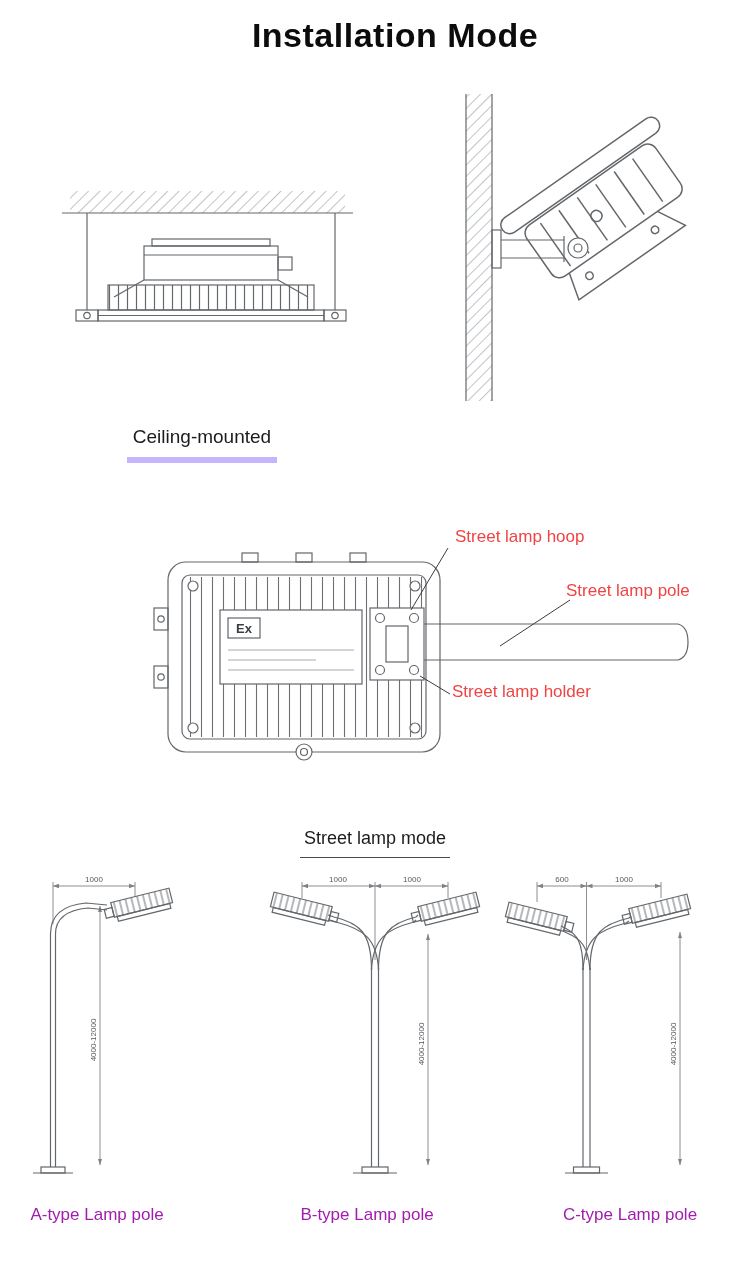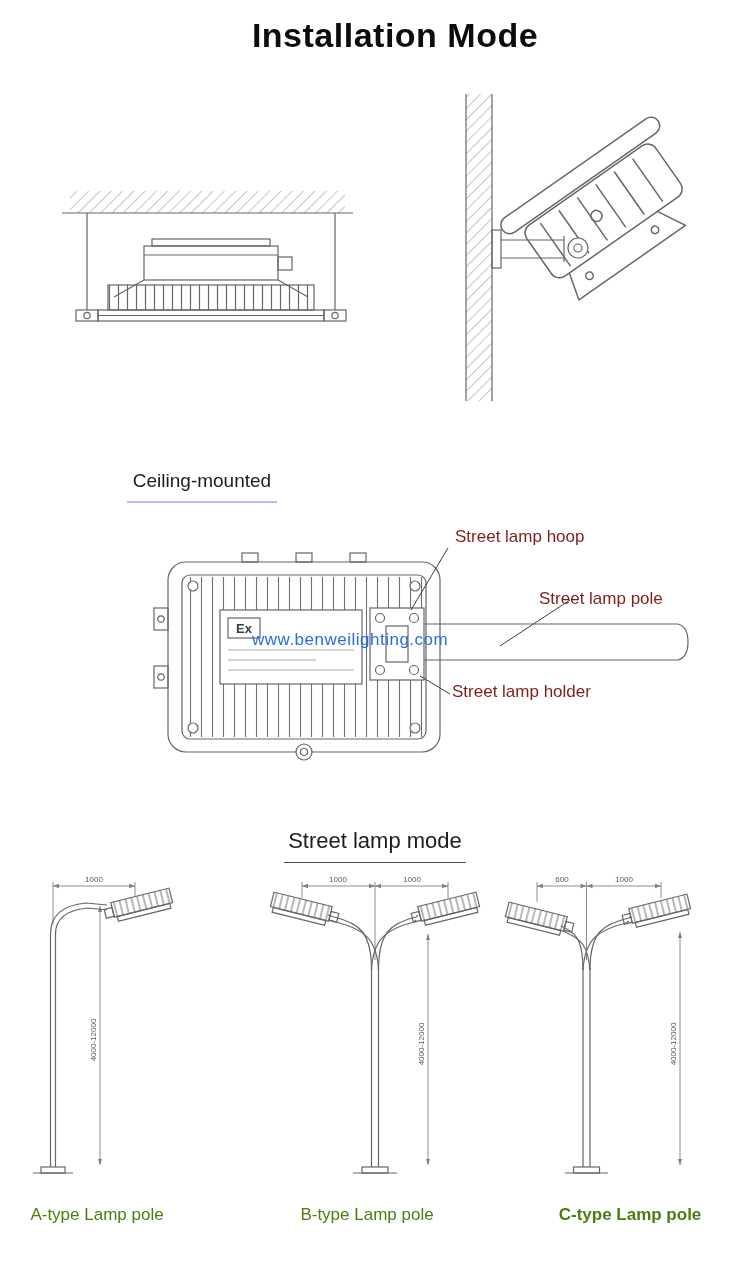--- a/index.html
+++ b/index.html
@@ -1,26 +1,26 @@
 <!DOCTYPE html>
 <html><head>
 <meta charset="utf-8">
 <style>
   html,body{margin:0;padding:0;background:#ffffff;}
   body{font-family:"Liberation Sans",sans-serif;color:#222;}
   .page{position:relative;width:750px;height:1279px;margin:0 auto;background:#ffffff;overflow:hidden;}
   .abs{position:absolute;}
   .title{left:0;top:16px;width:750px;text-align:center;font-size:34px;font-weight:700;color:#0c0c0c;letter-spacing:.5px;padding-left:20px;}
   .figlabel{font-size:19px;color:#1c1c1c;text-align:center;}
-  .figlabel span{display:inline-block;border-bottom:2px solid #c4b5fd;padding:0 6px 9px 6px;margin-top:44px;}
-  .heading{left:0;top:828px;width:750px;text-align:center;font-size:22px;color:#1c1c1c;}
+  .figlabel span{display:inline-block;border-bottom:6px solid #c4b5fd;padding:0 6px 9px 6px;}
+  .heading{left:0;top:828px;width:750px;text-align:center;font-size:18px;color:#1c1c1c;}
   .heading span{display:inline-block;border-bottom:1px solid #4a4a4a;padding:0 4px 8px 4px;}
-  .lbl{position:absolute;font-size:17px;color:#7f1d1d;white-space:nowrap;}
+  .lbl{position:absolute;font-size:17px;color:#ef4444;white-space:nowrap;}
   .watermark{position:absolute;left:252px;top:630px;font-size:17px;letter-spacing:.5px;color:#2b6de0;z-index:5;}
-  .polelabel{position:absolute;top:1205px;width:160px;text-align:center;font-size:17px;color:#4d7c0f;}
+  .polelabel{position:absolute;top:1205px;width:160px;text-align:center;font-size:17px;color:#a21caf;}
   
   .ln{fill:none;stroke:#63676b;stroke-width:1.2;}
   .lnf{fill:#ffffff;stroke:#63676b;stroke-width:1.2;}
   .thin{fill:none;stroke:#9b9fa3;stroke-width:.9;}
   .dim{fill:none;stroke:#7e8286;stroke-width:.9;}
   .dimarrow{fill:#7e8286;stroke:none;}
   .dimtxt{fill:#55595d;font-size:8px;font-family:"Liberation Sans",sans-serif;}
   .extxt{fill:#3a3e42;font-size:13px;font-weight:bold;font-family:"Liberation Sans",sans-serif;}
   .leader{fill:none;stroke:#3c3c3c;stroke-width:1;}
   svg text{font-family:"Liberation Sans",sans-serif;}
@@ -130,23 +130,22 @@
     <line x1="294" y1="104" x2="548" y2="104" class="ln"></line>
     <line x1="294" y1="140" x2="548" y2="140" class="ln"></line>
     <path d="M 548 104 C 555 106 558 113 558 122 C 558 131 555 138 548 140" class="ln"></path>
     <circle cx="174" cy="232" r="8" class="lnf"></circle>
     <circle cx="174" cy="232" r="3.5" class="ln"></circle>
     <line x1="281" y1="90" x2="318" y2="28" class="leader"></line>
     <line x1="440" y1="80" x2="370" y2="126" class="leader"></line>
     <line x1="290" y1="156" x2="320" y2="174" class="leader"></line>
   </svg>
 
-  <div class="watermark">www.benweilighting.com</div>
   <div class="lbl" style="left:455px;top:527px;">Street lamp hoop</div>
-  <div class="lbl" style="left:539px;top:581px;margin-top:8px;">Street lamp pole</div>
+  <div class="lbl" style="left:566px;top:581px;">Street lamp pole</div>
   <div class="lbl" style="left:452px;top:682px;">Street lamp holder</div>
 
   <div class="abs heading">
     <span>Street lamp mode</span>
   </div>
 
   <svg class="abs" style="left:20px;top:872px;" width="165" height="315" viewBox="0 0 165 315">
     <defs>
       <pattern id="finsA" width="6" height="20" patternUnits="userSpaceOnUse">
         <line x1="3" y1="0" x2="3" y2="20" stroke="#6b6f73" stroke-width="1"></line>
@@ -251,15 +250,15 @@
     </g>
     <g transform="translate(178,42) rotate(-14)">
       <rect x="-30" y="-13" width="60" height="15" fill="url(#finsC)" stroke="#63676b" stroke-width="1.2"></rect>
       <rect x="-27" y="2" width="54" height="5" class="ln"></rect>
       <rect x="-38" y="-8" width="8" height="9" class="ln"></rect>
     </g>
   </svg>
 
   <div class="polelabel" style="left:17px;">A-type Lamp pole</div>
   <div class="polelabel" style="left:287px;text-align:center;">B-type Lamp pole</div>
-  <div class="polelabel" style="left:550px;font-weight:bold;">C-type Lamp pole</div>
+  <div class="polelabel" style="left:550px;">C-type Lamp pole</div>
 
 </div>
 
 </body></html>

